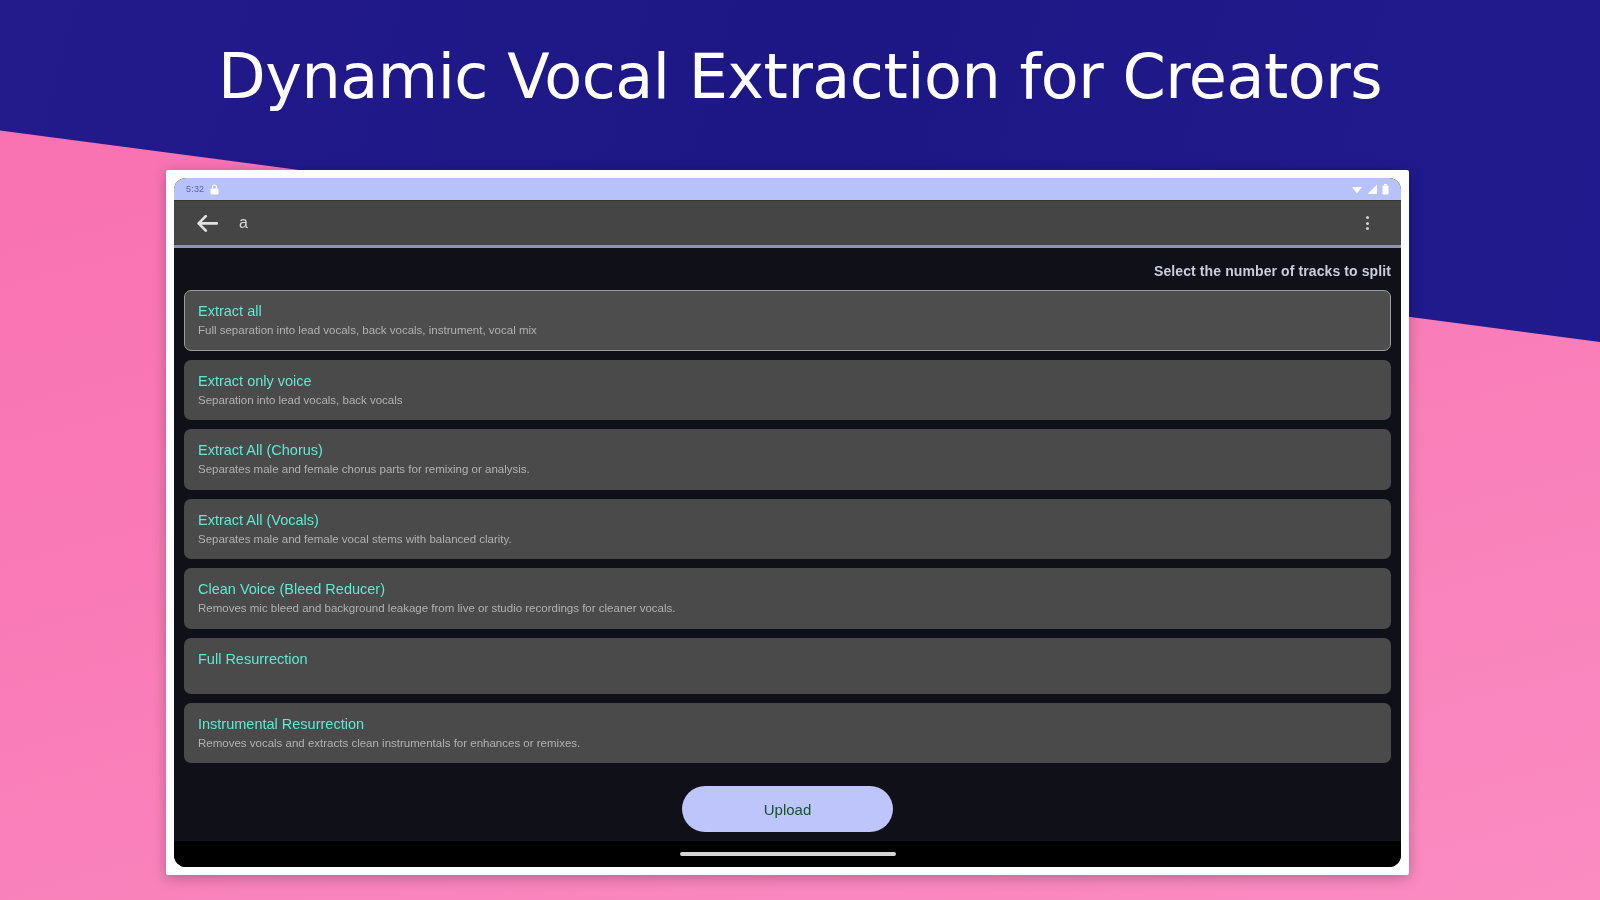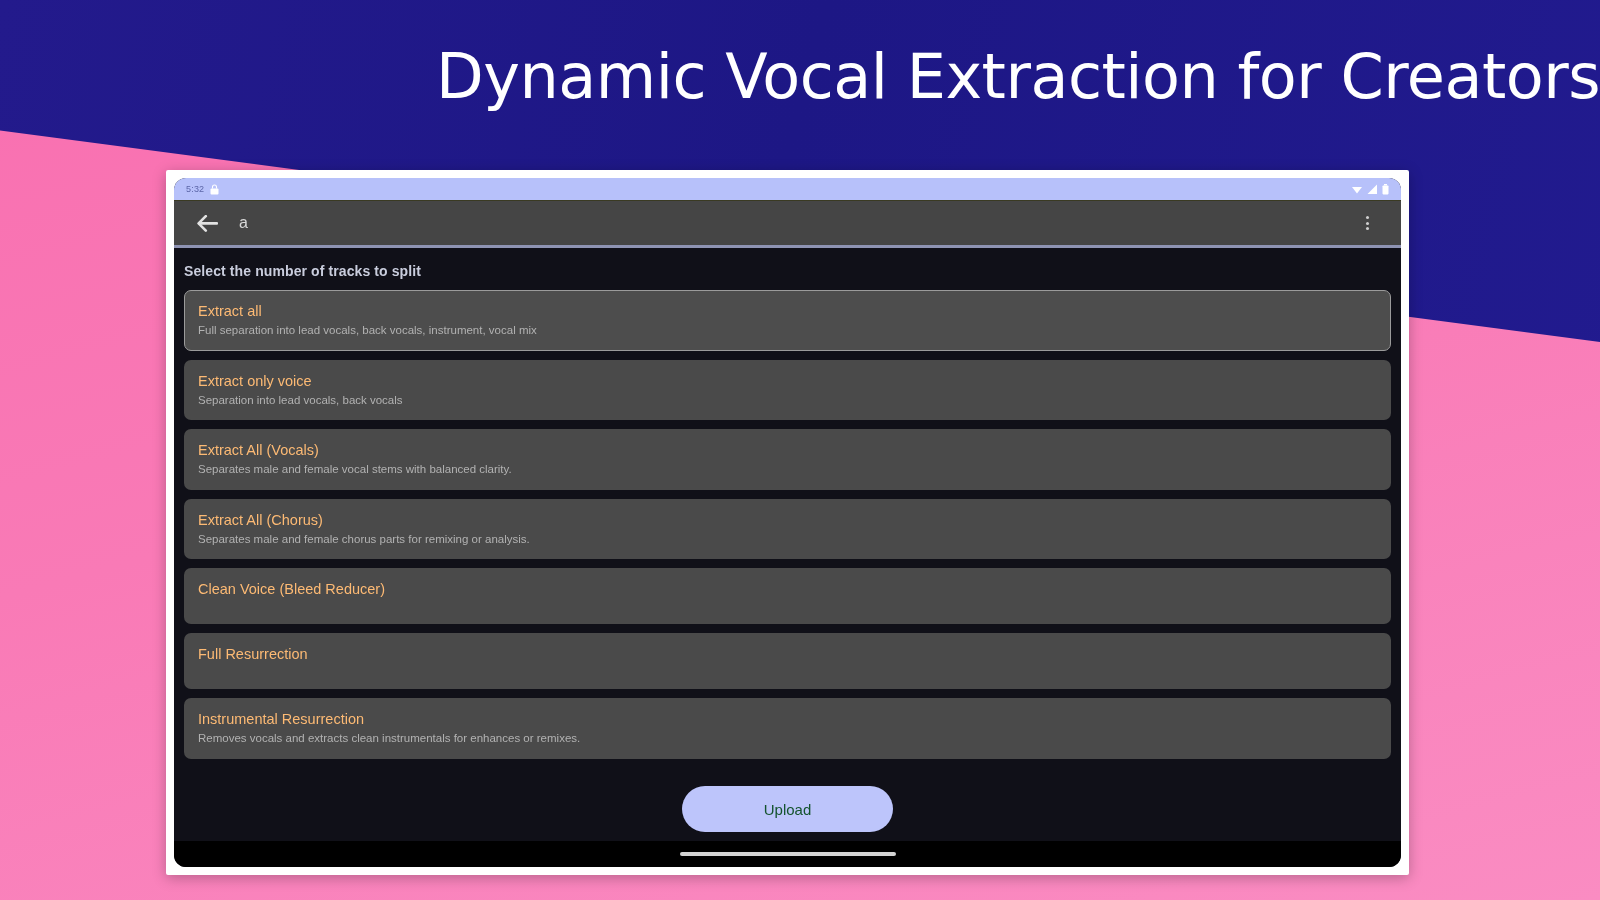--- a/index.html
+++ b/index.html
@@ -29,21 +29,21 @@
     background: linear-gradient(105deg, #231a8c 0%, #1d1785 45%, #221b90 100%);
     clip-path: polygon(0% 0%, 100% 0%, 100% 38%, 0% 14.5%);
   }
 
   
   #hero-title {
     position: absolute;
     top: 44px;
     left: 0;
     width: 1600px;
-    text-align: right;
+    text-align: center;
     color: #ffffff;
     font-size: 62px;
     font-weight: 400;
     letter-spacing: -0.5px;
     line-height: 1.05;
     white-space: nowrap;
     font-family: "DejaVu Sans", sans-serif;
   }
 
   
@@ -128,21 +128,21 @@
   #screen-body {
     flex: 1 1 auto;
     background: #101018;
     display: flex;
     flex-direction: column;
     padding: 0 10px;
     overflow: hidden;
   }
 
   #section-heading {
-    text-align: left;
+    text-align: right;
     color: #c9cddd;
     font-size: 14px;
     font-weight: 700;
     padding: 15px 0 11px 0;
     letter-spacing: 0.1px;
   }
 
   #option-list {
     display: flex;
     flex-direction: column;
@@ -155,21 +155,21 @@
     padding: 11px 13px 12px 13px;
     border: 1px solid transparent;
     cursor: pointer;
     min-height: 56px;
   }
   .option-card.selected {
     border: 1px solid #9b9b9b;
     background: #4d4d4d;
   }
   .option-title {
-    color: #fdba74;
+    color: #5eead4;
     font-size: 14.5px;
     font-weight: 400;
     line-height: 1.25;
     margin-bottom: 3px;
   }
   .option-desc {
     color: #b2b2b2;
     font-size: 11.5px;
     font-weight: 400;
     line-height: 1.25;
@@ -266,29 +266,30 @@
         <div id="option-list">
             <div class="option-card selected">
               <div class="option-title">Extract all</div>
               <div class="option-desc">Full separation into lead vocals, back vocals, instrument, vocal mix</div>
             </div>
             <div class="option-card">
               <div class="option-title">Extract only voice</div>
               <div class="option-desc">Separation into lead vocals, back vocals</div>
             </div>
             <div class="option-card">
+              <div class="option-title">Extract All (Chorus)</div>
+              <div class="option-desc">Separates male and female chorus parts for remixing or analysis.</div>
+            </div>
+            <div class="option-card">
               <div class="option-title">Extract All (Vocals)</div>
               <div class="option-desc">Separates male and female vocal stems with balanced clarity.</div>
             </div>
             <div class="option-card">
-              <div class="option-title">Extract All (Chorus)</div>
-              <div class="option-desc">Separates male and female chorus parts for remixing or analysis.</div>
-            </div>
-            <div class="option-card">
               <div class="option-title">Clean Voice (Bleed Reducer)</div>
+              <div class="option-desc">Removes mic bleed and background leakage from live or studio recordings for cleaner vocals.</div>
             </div>
             <div class="option-card">
               <div class="option-title">Full Resurrection</div>
             </div>
             <div class="option-card">
               <div class="option-title">Instrumental Resurrection</div>
               <div class="option-desc">Removes vocals and extracts clean instrumentals for enhances or remixes.</div>
             </div>
           </div>
       </div>

